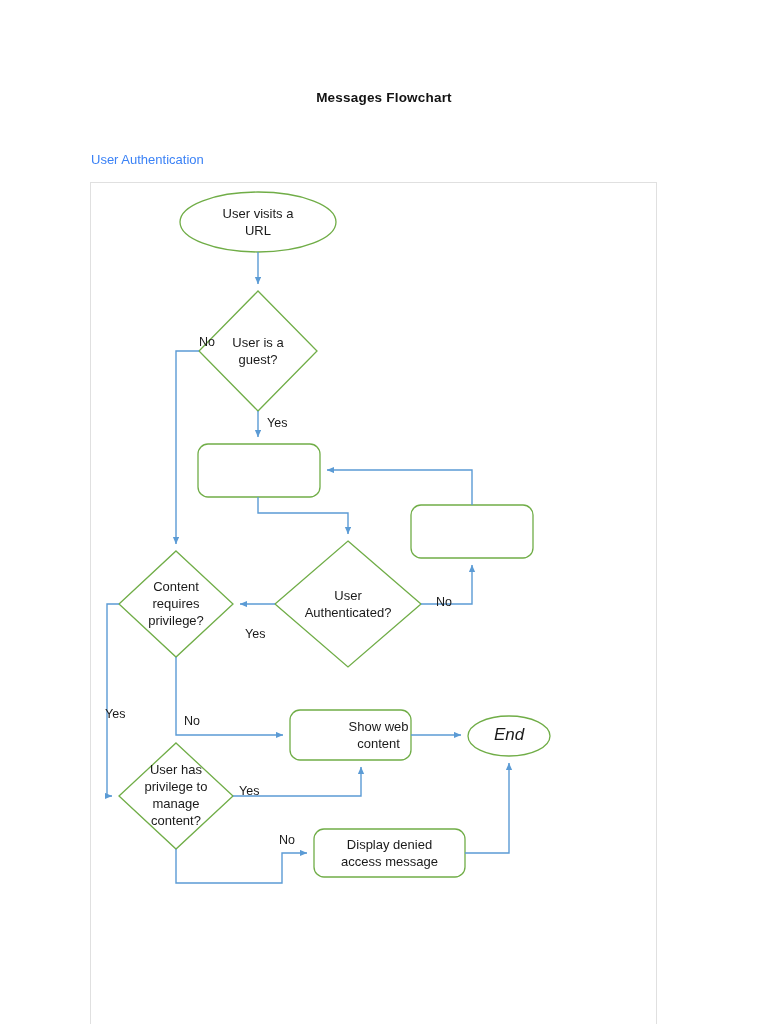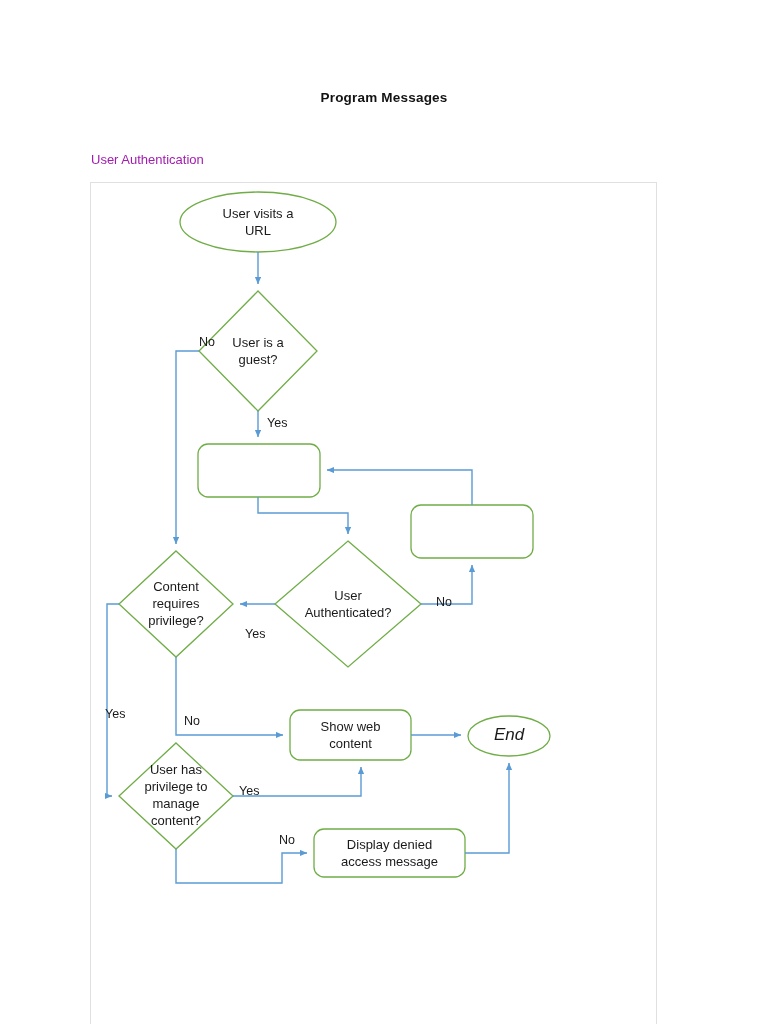--- a/index.html
+++ b/index.html
@@ -24,21 +24,21 @@
     font-size: 13.5px;
     font-weight: bold;
     letter-spacing: 0.2px;
     color: #121212;
   }
   #section-label {
     position: absolute;
     top: 152px;
     left: 91px;
     font-size: 13px;
-    color: #a21caf;
+    color: #3b82f6;
   }
   #flow-canvas {
     position: absolute;
     left: 90px;
     top: 182px;
     width: 567px;
     height: 857px;
     border: 1px solid #e0e0e0;
     background: #ffffff;
     box-sizing: border-box;
@@ -69,21 +69,21 @@
     color: #1a1a1a;
     pointer-events: none;
   }
   .hit {
     position: absolute;
   }
 </style>
 </head>
 <body>
 
-<div id="page-title">Program Messages</div>
+<div id="page-title">Messages Flowchart</div>
 <div id="section-label">User Authentication</div>
 
 <div id="flow-canvas">
 
   <svg width="567" height="711" viewBox="0 0 567 711">
     <defs>
       <marker id="arrow" markerWidth="9" markerHeight="9" refX="7.2" refY="3.2" orient="auto" markerUnits="userSpaceOnUse">
         <path d="M0,0 L7.4,3.2 L0,6.4 z" fill="#5b9bd5"></path>
       </marker>
     </defs>
@@ -124,21 +124,21 @@
 guest?</div>
   <div class="node-label" style="left:190px; top:404px; width:134px;">User
 Authenticated?</div>
   <div class="node-label" style="left:33px; top:395px; width:104px;">Content
 requires
 privilege?</div>
   <div class="node-label" style="left:29px; top:578px; width:112px;">User has
 privilege to
 manage
 content?</div>
-  <div class="node-label" style="left:200px; top:535px; width:119px;">Show web
+  <div class="node-label" style="left:200px; top:535px; width:119px;padding-left:28px;">Show web
 content</div>
   <div class="node-label" style="left:224px; top:653px; width:149px;">Display denied
 access message</div>
   <div class="node-label big" style="left:378px; top:542px; width:80px;font-style:italic;">End</div>
 
   <div class="edge-label" style="left:108px; top:152px;">No</div>
   <div class="edge-label" style="left:176px; top:233px;">Yes</div>
   <div class="edge-label" style="left:345px; top:412px;">No</div>
   <div class="edge-label" style="left:154px; top:444px;">Yes</div>
   <div class="edge-label" style="left:14px; top:524px;">Yes</div>

